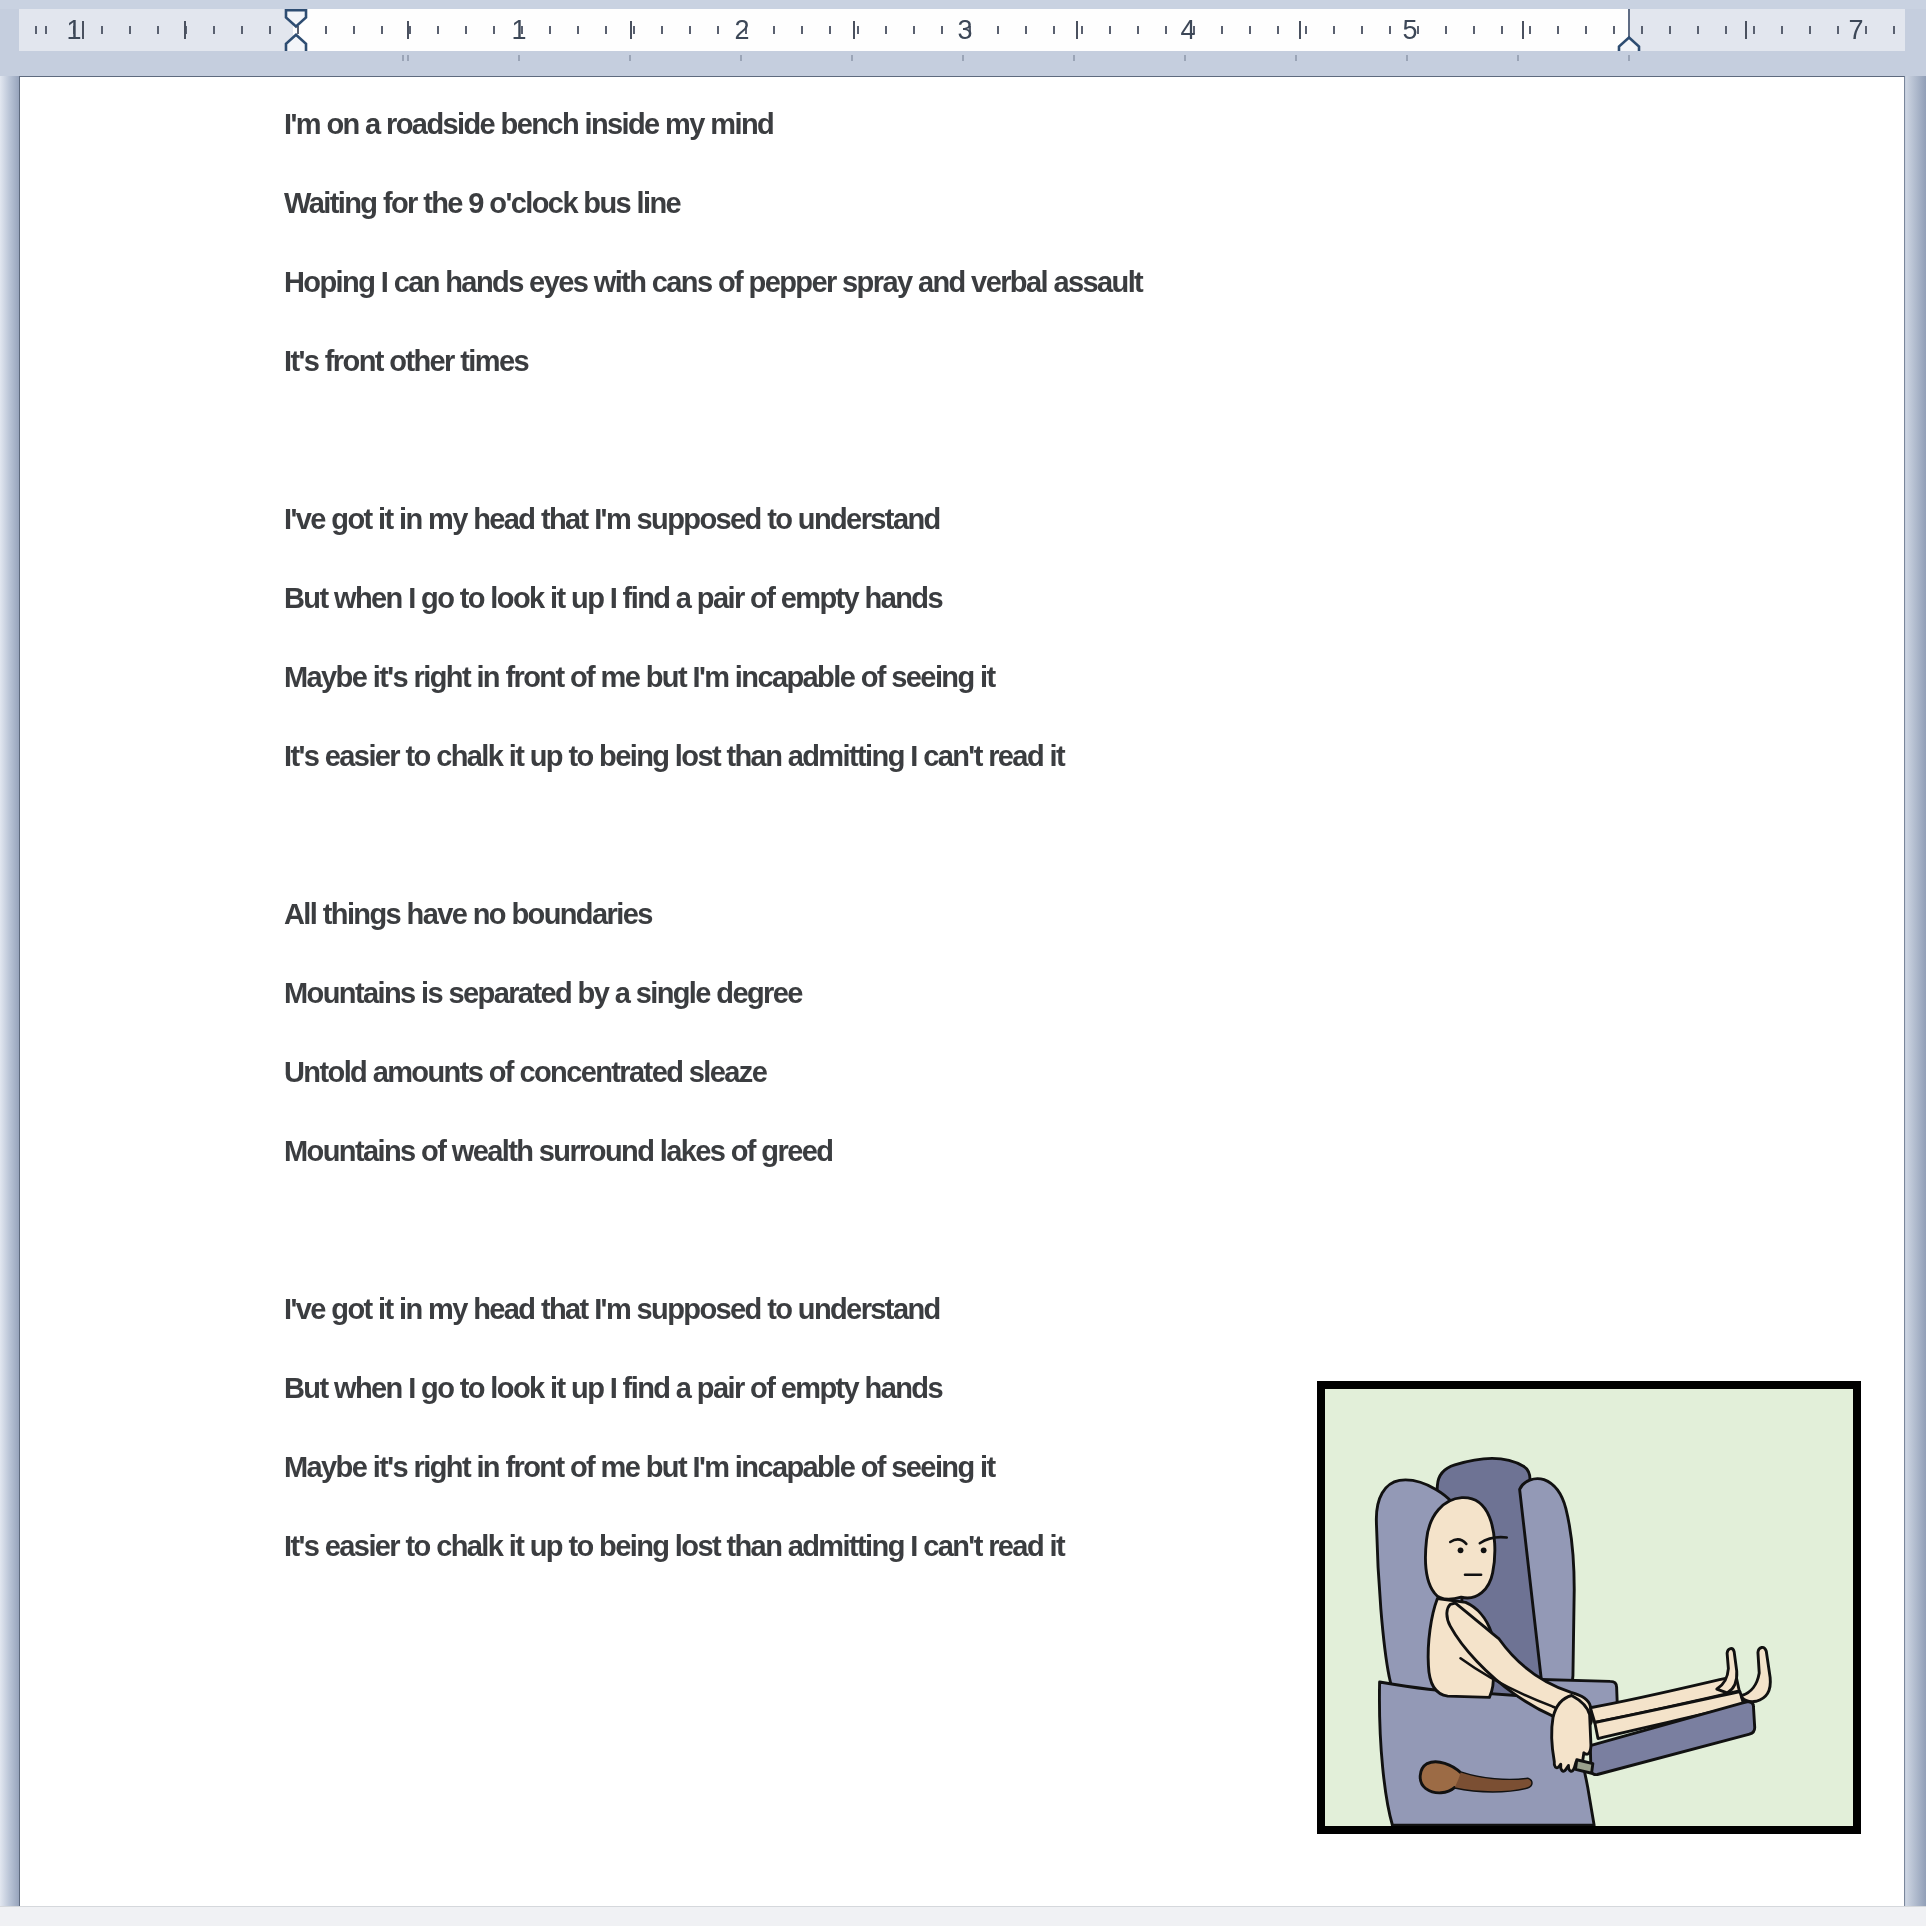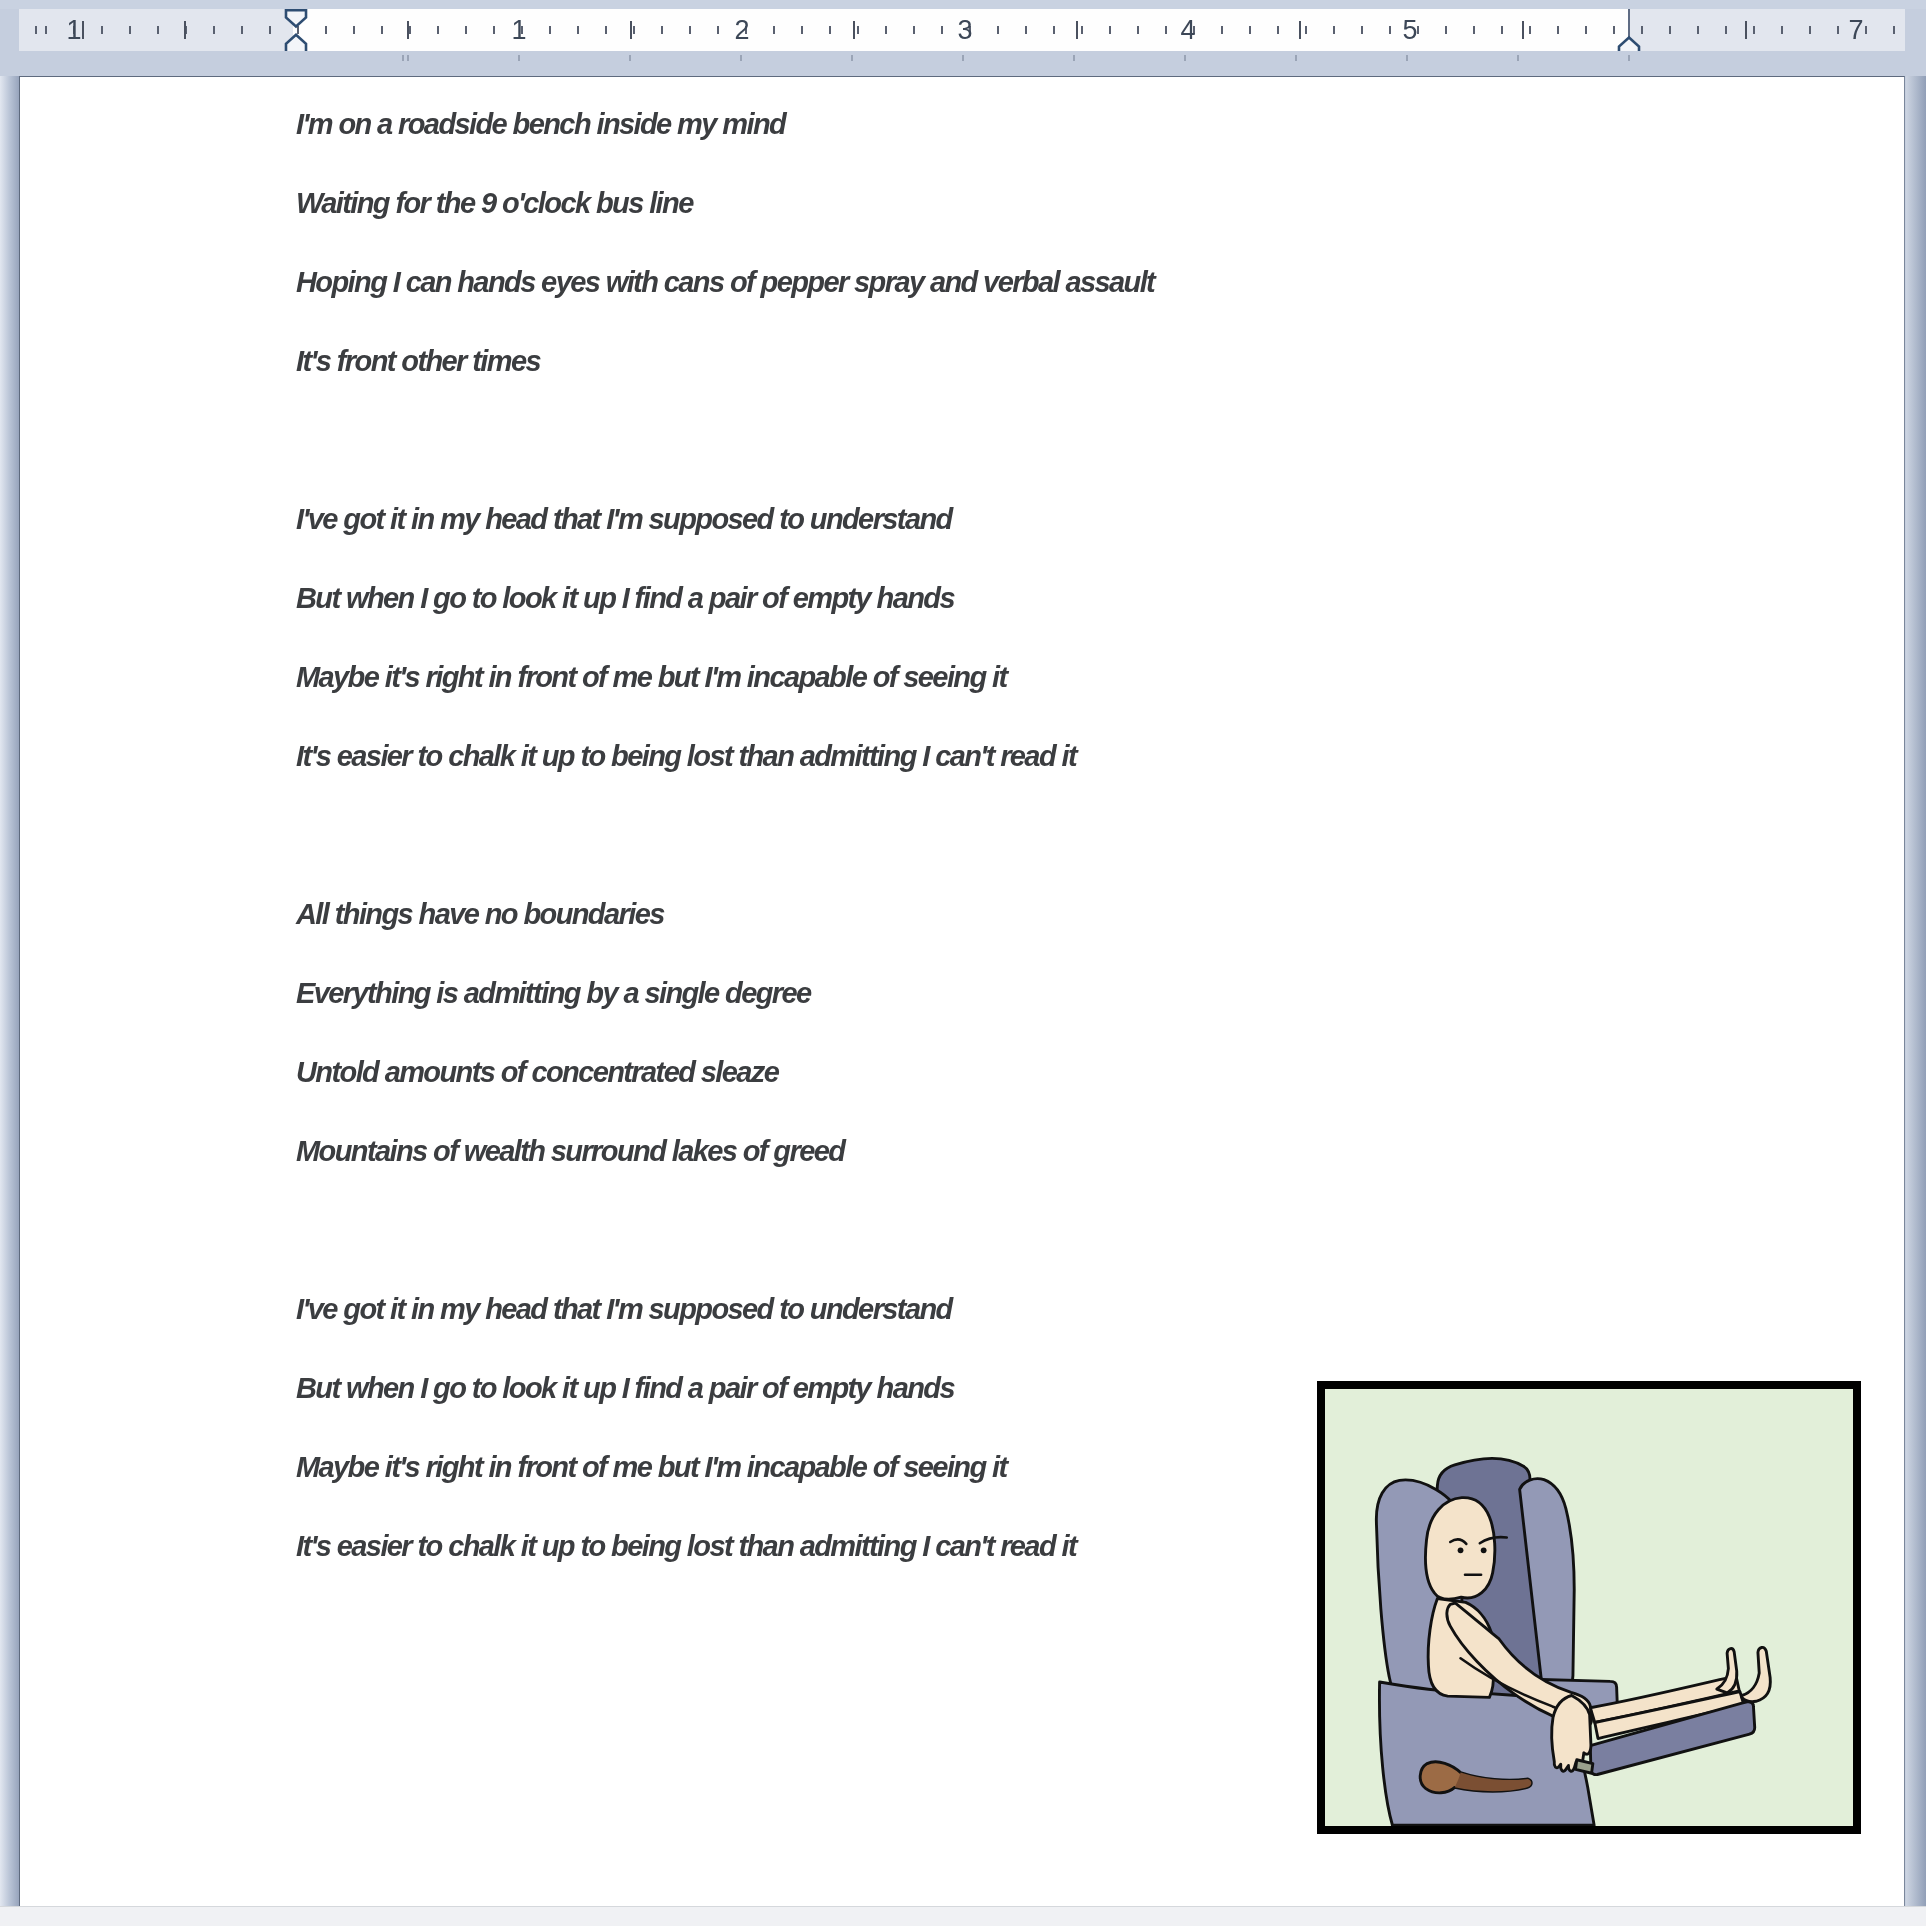--- a/index.html
+++ b/index.html
@@ -30,21 +30,21 @@
       color:#3c4757;transform:translateX(-50%);}
   .sub-ticks{position:absolute;left:293px;top:3.9px;width:1337px;height:5.8px;
       background-image:repeating-linear-gradient(to right,#9aa4b6 0 1.9px,transparent 1.9px 111px);
       background-position:114px 0;}
   .marker-svg{position:absolute;overflow:visible;}
 
   
   .page{position:absolute;left:19px;top:76px;width:1886px;height:1830px;background:#ffffff;
         border-top:1.3px solid #5e6a7e;border-left:1.3px solid #5e6a7e;border-right:1.3px solid #7b879b;
         box-sizing:border-box;}
-  .doc-text{position:absolute;left:276px;top:7.7px;width:1445px;font-style:italic;}
+  .doc-text{position:absolute;left:264px;top:7.7px;width:1445px;}
   .para{height:79px;line-height:79px;font-size:29px;font-weight:700;
         letter-spacing:-1.6px;color:#3b3d40;white-space:nowrap;}
 
   
   .cartoon-frame{position:absolute;left:1297px;top:1304px;width:544px;height:453px;
         border:8.3px solid #000;box-sizing:border-box;}
   .cartoon-frame svg{display:block;}
 </style>
 </head>
 <body>
@@ -91,21 +91,21 @@
       <div class="para">Waiting for the 9 o'clock bus line</div>
       <div class="para">Hoping I can hands eyes with cans of pepper spray and verbal assault</div>
       <div class="para">It's front other times</div>
       <div class="para"></div>
       <div class="para">I've got it in my head that I'm supposed to understand</div>
       <div class="para">But when I go to look it up I find a pair of empty hands</div>
       <div class="para">Maybe it's right in front of me but I'm incapable of seeing it</div>
       <div class="para">It's easier to chalk it up to being lost than admitting I can't read it</div>
       <div class="para"></div>
       <div class="para">All things have no boundaries</div>
-      <div class="para">Everything is admitting by a single degree</div>
+      <div class="para">Mountains is separated by a single degree</div>
       <div class="para">Untold amounts of concentrated sleaze</div>
       <div class="para">Mountains of wealth surround lakes of greed</div>
       <div class="para"></div>
       <div class="para">I've got it in my head that I'm supposed to understand</div>
       <div class="para">But when I go to look it up I find a pair of empty hands</div>
       <div class="para">Maybe it's right in front of me but I'm incapable of seeing it</div>
       <div class="para">It's easier to chalk it up to being lost than admitting I can't read it</div>
     </div>
 
     <div class="cartoon-frame">

